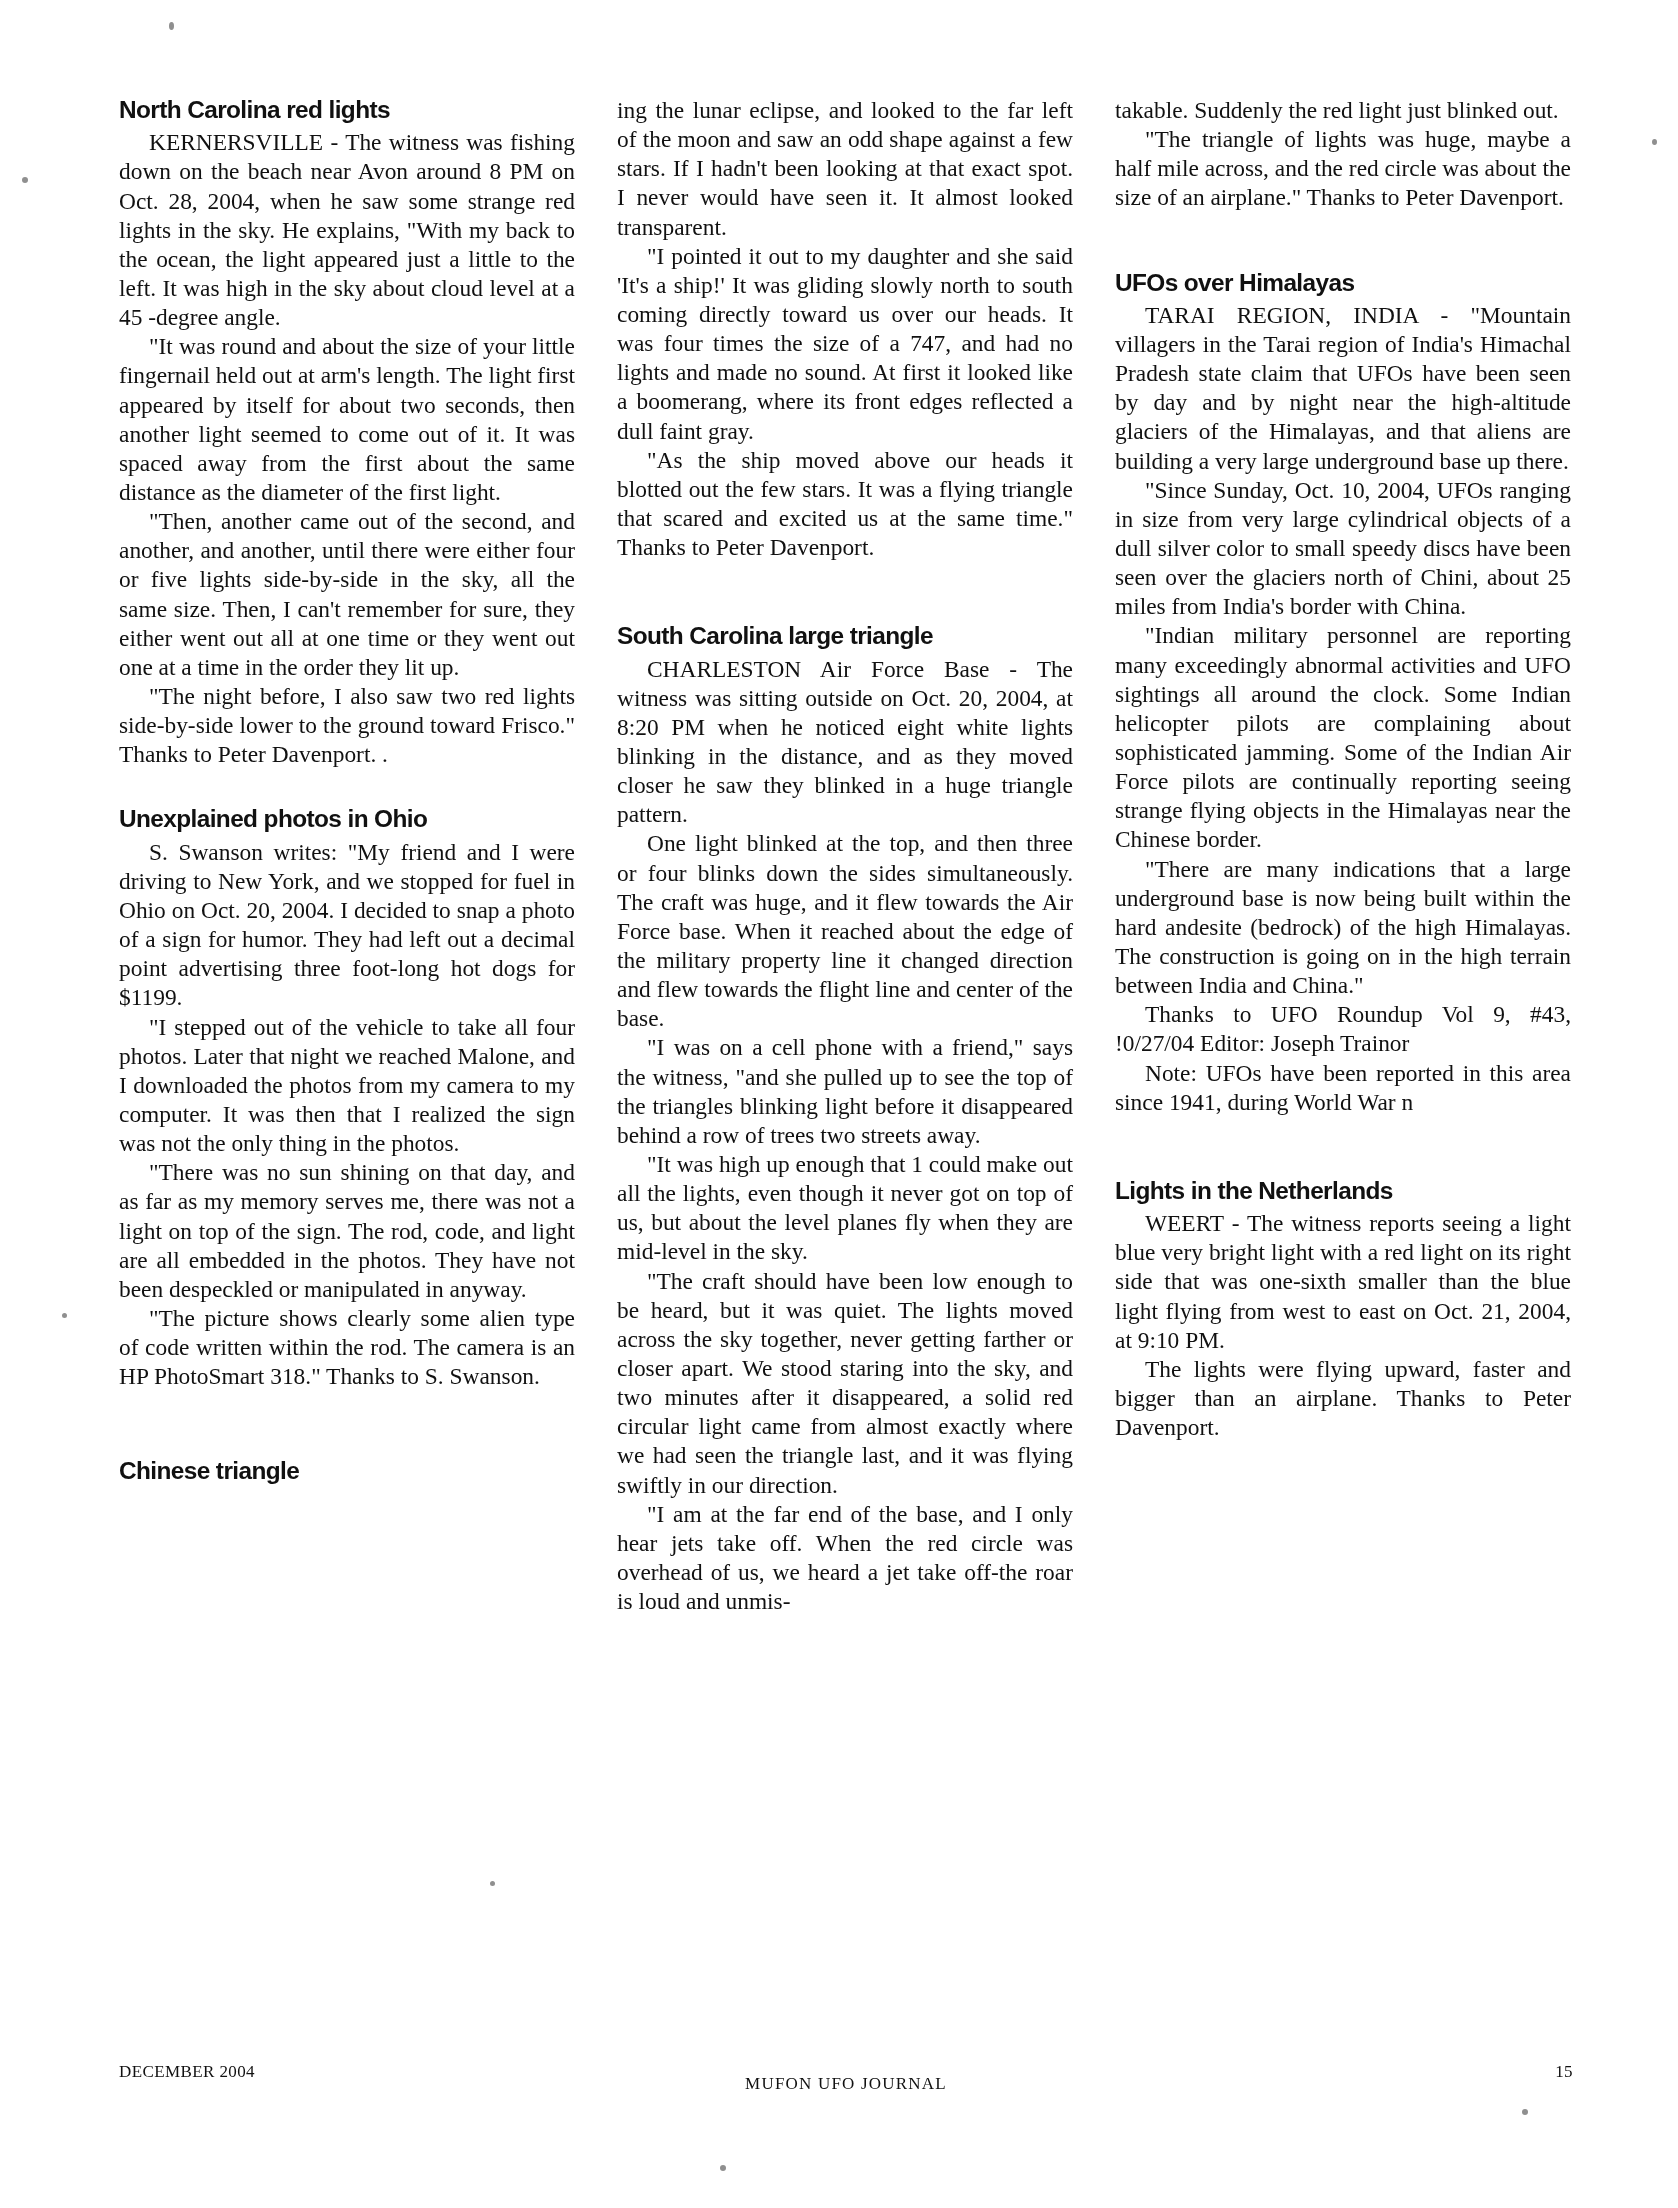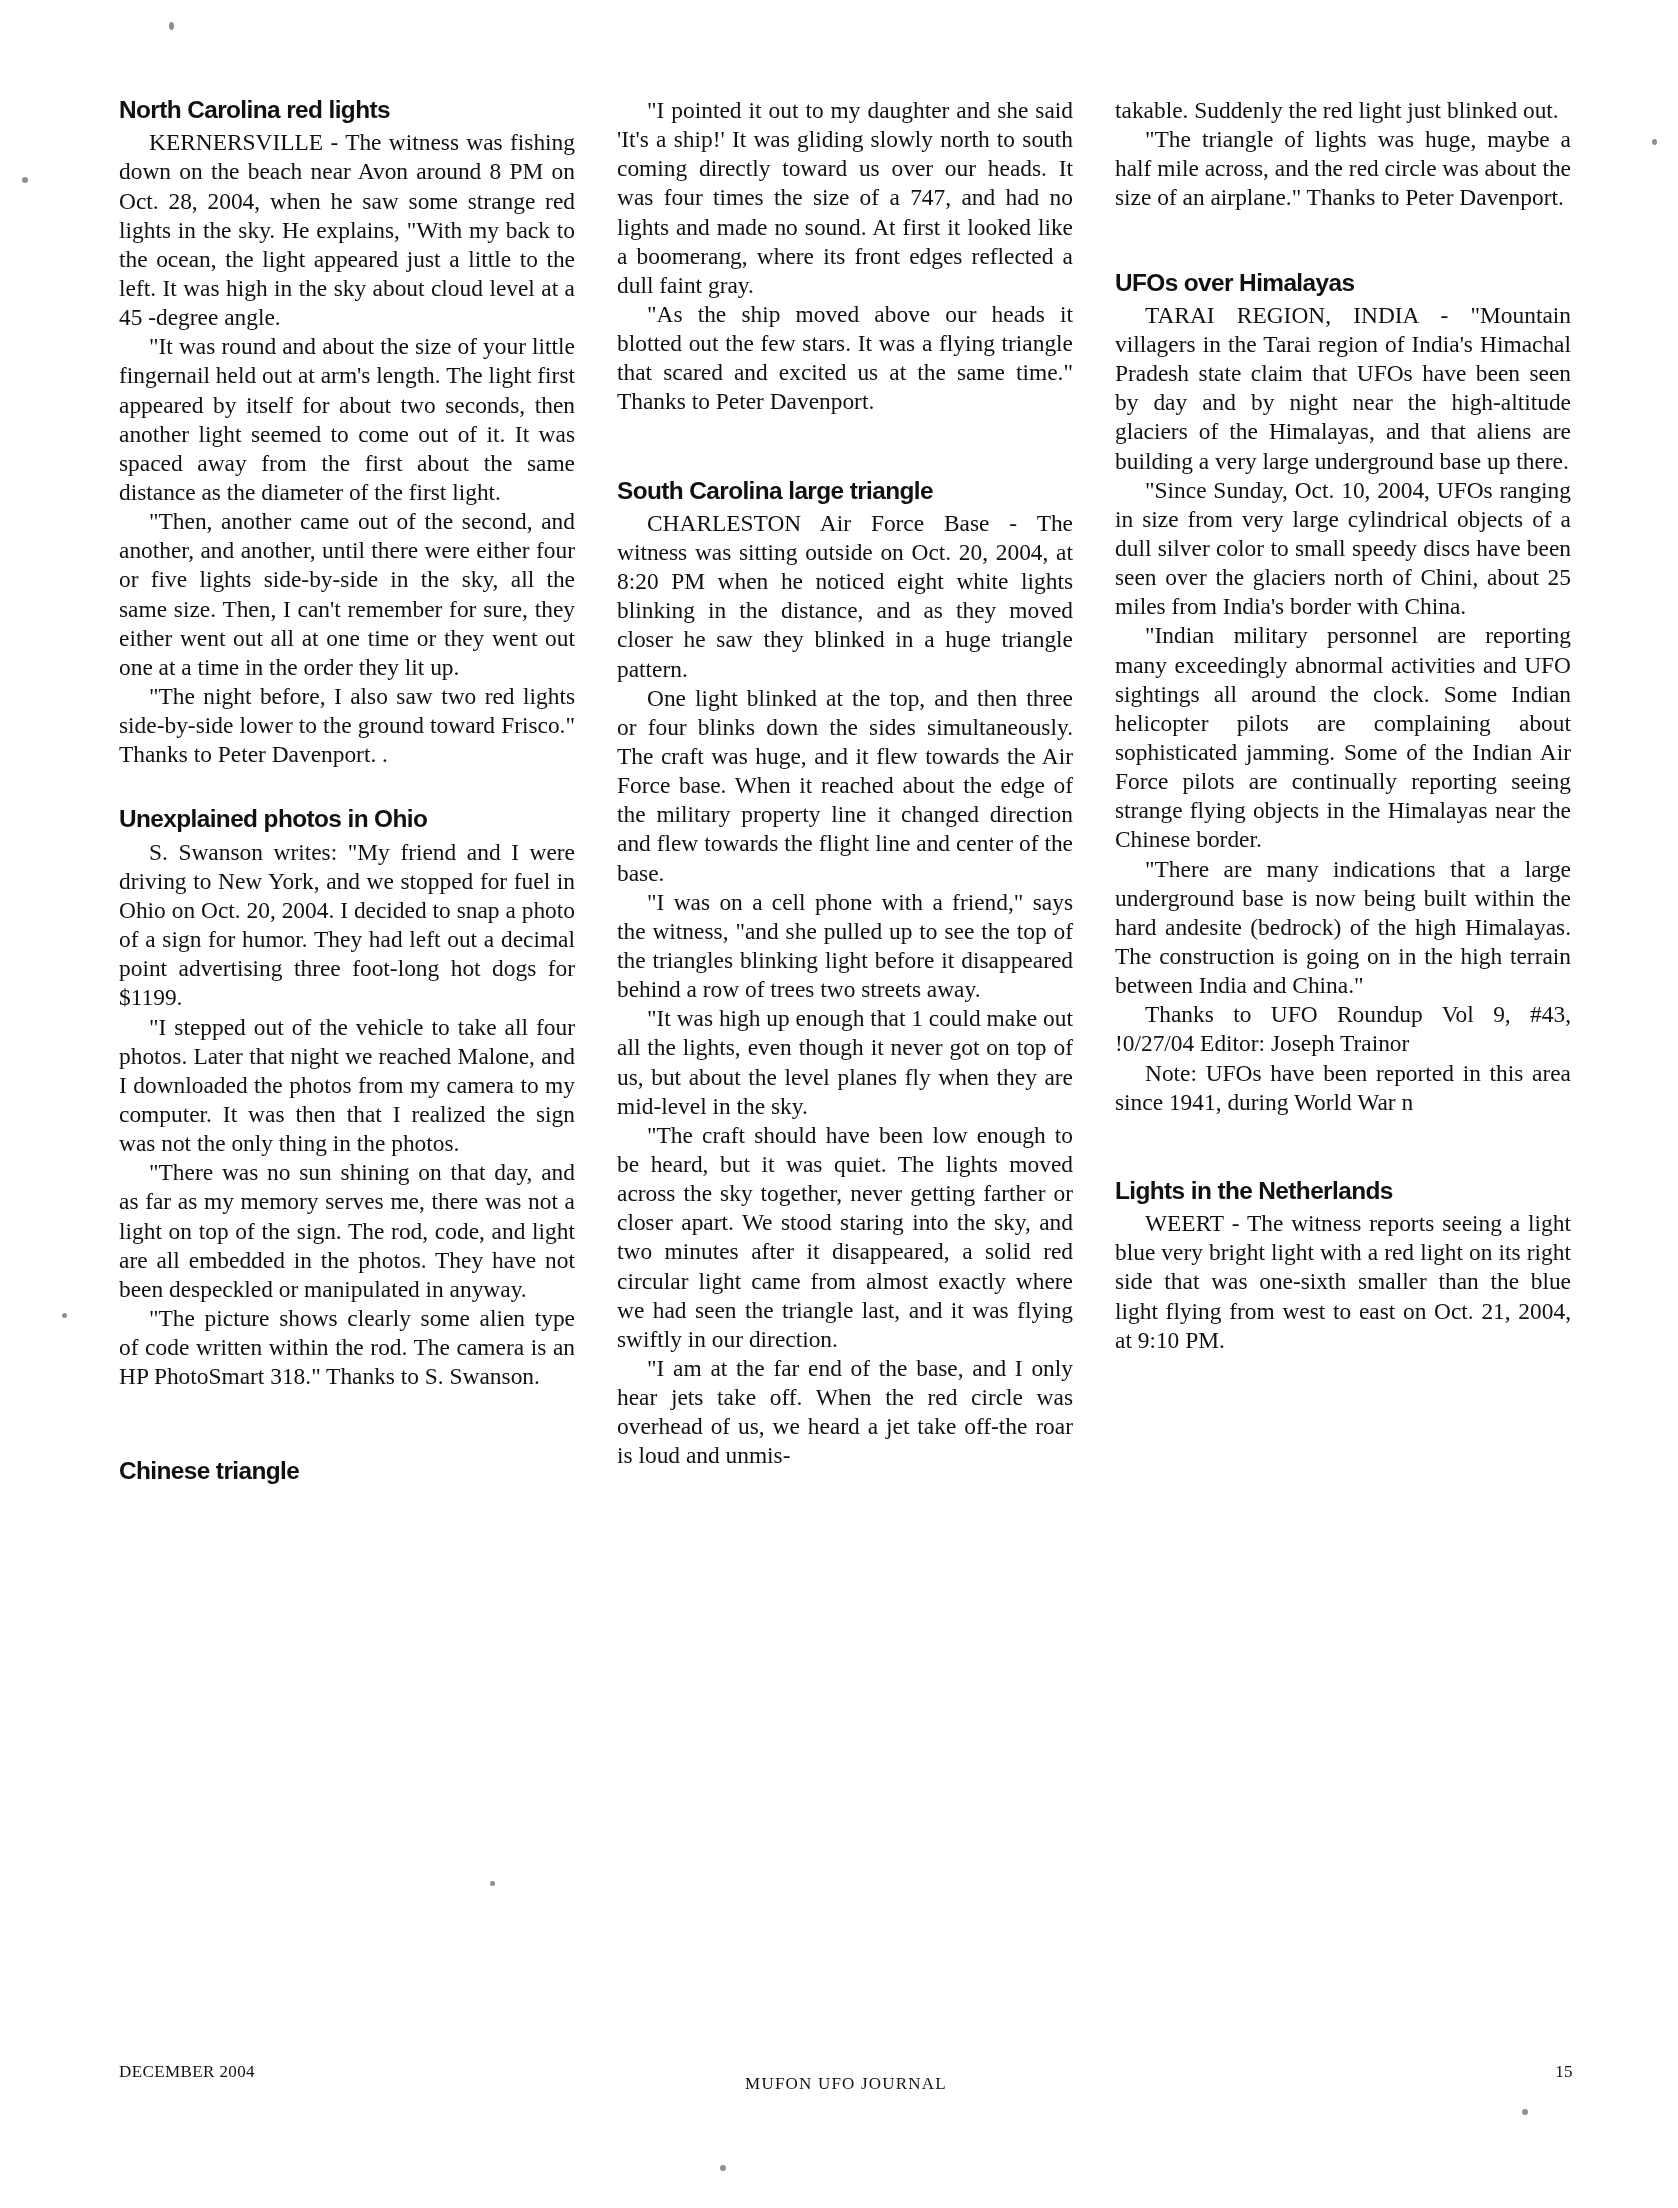--- a/index.html
+++ b/index.html
@@ -111,20 +111,21 @@
       <h2 class="sec spaced-top">Unexplained photos in Ohio</h2>
       <p class="body indent">S. Swanson writes: "My friend and I were driving to New York, and we stopped for fuel in Ohio on Oct. 20, 2004. I decided to snap a photo of a sign for humor. They had left out a decimal point advertising three foot-long hot dogs for $1199.</p>
       <p class="body indent">"I stepped out of the vehicle to take all four photos. Later that night we reached Malone, and I downloaded the photos from my camera to my computer. It was then that I realized the sign was not the only thing in the photos.</p>
       <p class="body indent">"There was no sun shining on that day, and as far as my memory serves me, there was not a light on top of the sign. The rod, code, and light are all embedded in the photos. They have not been despeckled or manipulated in anyway.</p>
       <p class="body indent">"The picture shows clearly some alien type of code written within the rod. The camera is an HP PhotoSmart 318." Thanks to S. Swanson.</p>
 
       <h2 class="sec spaced-top" style="margin-top:66px;">Chinese triangle</h2>
     </div>
 
     <div class="col">
+      <p class="body">ing the lunar eclipse, and looked to the far left of the moon and saw an odd shape against a few stars. If I hadn't been looking at that exact spot. I never would have seen it. It almost looked transparent.</p>
       <p class="body indent">"I pointed it out to my daughter and she said 'It's a ship!' It was gliding slowly north to south coming directly toward us over our heads. It was four times the size of a 747, and had no lights and made no sound. At first it looked like a boomerang, where its front edges reflected a dull faint gray.</p>
       <p class="body indent">"As the ship moved above our heads it blotted out the few stars. It was a flying triangle that scared and excited us at the same time." Thanks to Peter Davenport.</p>
 
       <h2 class="sec spaced-top" style="margin-top:60px;">South Carolina large triangle</h2>
       <p class="body indent">CHARLESTON Air Force Base - The witness was sitting outside on Oct. 20, 2004, at 8:20 PM when he noticed eight white lights blinking in the distance, and as they moved closer he saw they blinked in a huge triangle pattern.</p>
       <p class="body indent">One light blinked at the top, and then three or four blinks down the sides simultaneously. The craft was huge, and it flew towards the Air Force base. When it reached about the edge of the military property line it changed direction and flew towards the flight line and center of the base.</p>
       <p class="body indent">"I was on a cell phone with a friend," says the witness, "and she pulled up to see the top of the triangles blinking light before it disappeared behind a row of trees two streets away.</p>
       <p class="body indent">"It was high up enough that 1 could make out all the lights, even though it never got on top of us, but about the level planes fly when they are mid-level in the sky.</p>
       <p class="body indent">"The craft should have been low enough to be heard, but it was quiet. The lights moved across the sky together, never getting farther or closer apart. We stood staring into the sky, and two minutes after it disappeared, a solid red circular light came from almost exactly where we had seen the triangle last, and it was flying swiftly in our direction.</p>
       <p class="body indent">"I am at the far end of the base, and I only hear jets take off. When the red circle was overhead of us, we heard a jet take off-the roar is loud and unmis-</p>
@@ -137,20 +138,21 @@
       <h2 class="sec spaced-top" style="margin-top:56px;">UFOs over Himalayas</h2>
       <p class="body indent">TARAI REGION, INDIA - "Mountain villagers in the Tarai region of India's Himachal Pradesh state claim that UFOs have been seen by day and by night near the high-altitude glaciers of the Himalayas, and that aliens are building a very large underground base up there.</p>
       <p class="body indent">"Since Sunday, Oct. 10, 2004, UFOs ranging in size from very large cylindrical objects of a dull silver color to small speedy discs have been seen over the glaciers north of Chini, about 25 miles from India's border with China.</p>
       <p class="body indent">"Indian military personnel are reporting many exceedingly abnormal activities and UFO sightings all around the clock. Some Indian helicopter pilots are complaining about sophisticated jamming. Some of the Indian Air Force pilots are continually reporting seeing strange flying objects in the Himalayas near the Chinese border.</p>
       <p class="body indent">"There are many indications that a large underground base is now being built within the hard andesite (bedrock) of the high Himalayas. The construction is going on in the high terrain between India and China."</p>
       <p class="body indent">Thanks to UFO Roundup Vol 9, #43, !0/27/04 Editor: Joseph Trainor</p>
       <p class="body indent">Note: UFOs have been reported in this area since 1941, during World War n</p>
 
       <h2 class="sec spaced-top" style="margin-top:60px;">Lights in the Netherlands</h2>
       <p class="body indent">WEERT - The witness reports seeing a light blue very bright light with a red light on its right side that was one-sixth smaller than the blue light flying from west to east on Oct. 21, 2004, at 9:10 PM.</p>
+      <p class="body indent">The lights were flying upward, faster and bigger than an airplane. Thanks to Peter Davenport.</p>
     </div>
   </div>
 
   <div class="footer">
     <span class="left">DECEMBER 2004</span>
     <span class="center">MUFON UFO JOURNAL</span>
     <span class="right">15</span>
   </div>
 </div>
 

